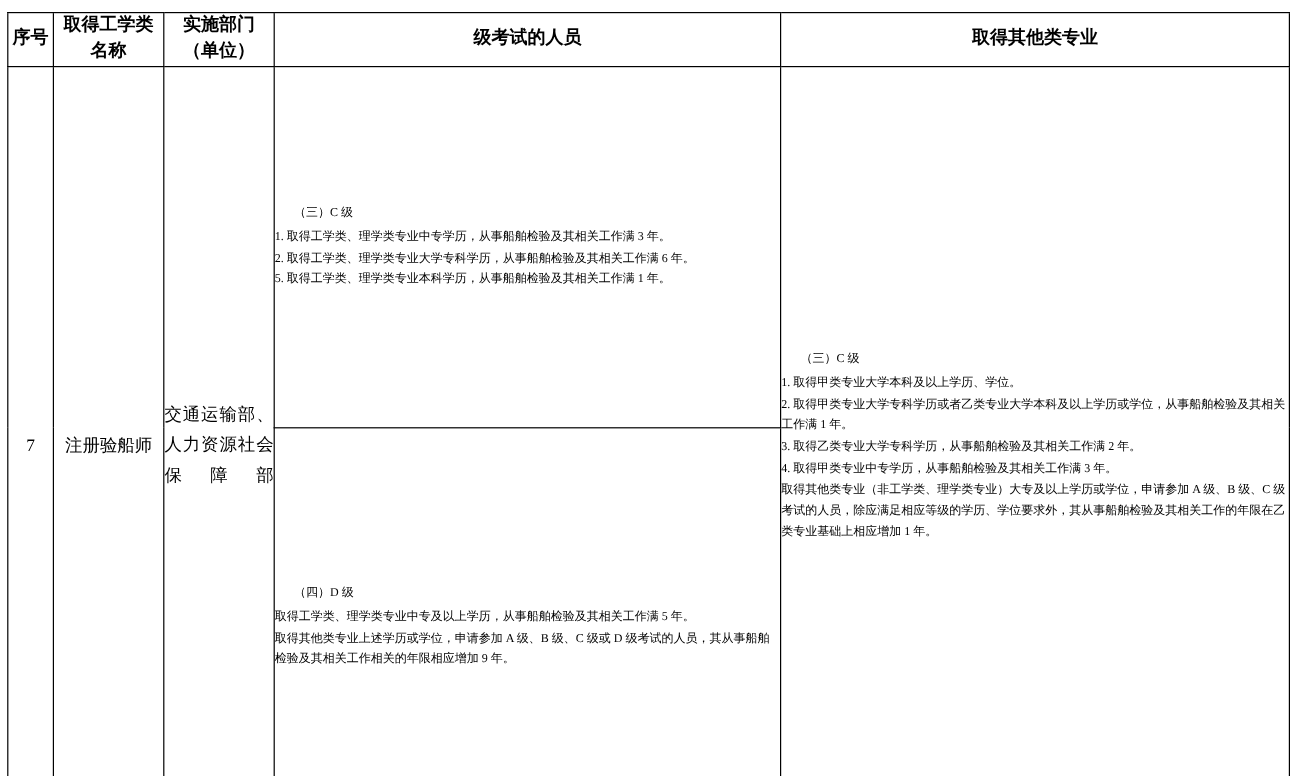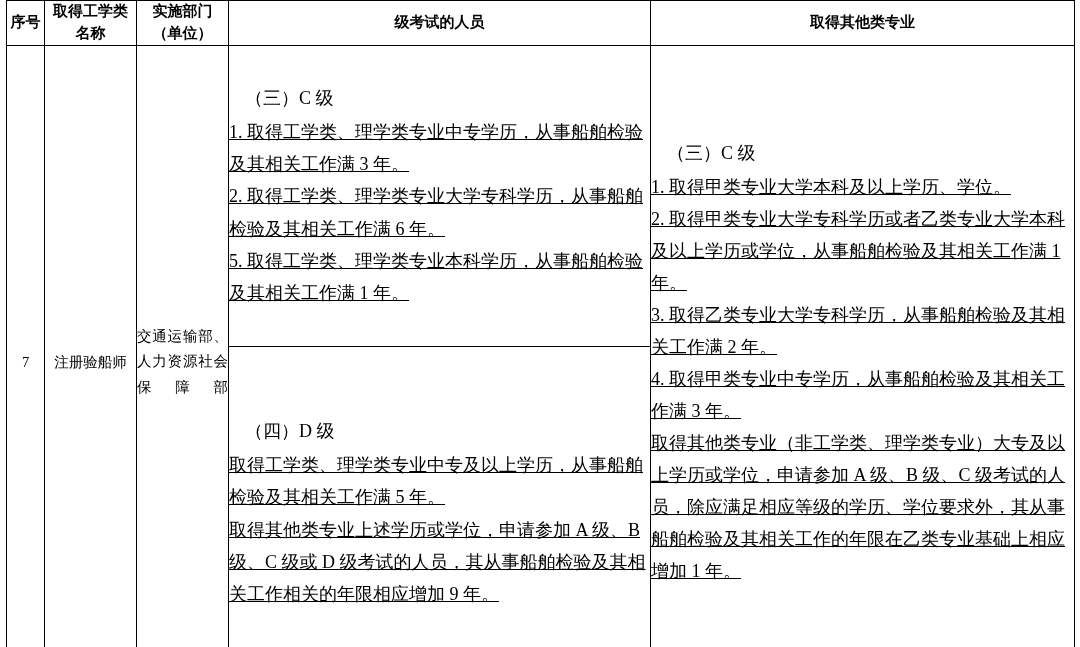--- a/index.html
+++ b/index.html
@@ -12,21 +12,21 @@
     height: 647px;
     font-family: "Liberation Serif", "DejaVu Serif", serif;
     color: #000000;
     overflow: hidden;
   }
   .page {
     width: 1080px;
     height: 647px;
     position: relative;
     box-sizing: border-box;
-    padding: 0 6px 6px 6px;
+    padding: 10px 6px 6px 6px;
   }
   table.doc-table {
     border-collapse: collapse;
     width: 1068px;
     height: 635px;
     table-layout: fixed;
   }
   table.doc-table td,
   table.doc-table th {
     border: 1px solid #000000;
@@ -63,35 +63,34 @@
   }
   td.cell-dept {
     font-size: 14.5px;
     vertical-align: middle;
     line-height: 1.75;
     padding: 0 8px;
     text-align: justify;
     text-align-last: justify;
   }
   td.cell-body {
-    font-size: 18px;
+    font-size: 10px;
     line-height: 1.78;
     vertical-align: middle;
     padding: 10px 12px;
   }
   td.cell-body.top-block {
     height: 300px;
   }
   .block-title {
     margin: 0 0 2px 0;
     text-indent: 16px;
   }
   .p-line {
     margin: 0;
-    text-decoration: underline;
   }
 </style>
 </head>
 <body>
 
 <div class="page">
   <table class="doc-table">
     <colgroup>
       <col class="c-seq">
       <col class="c-name">

